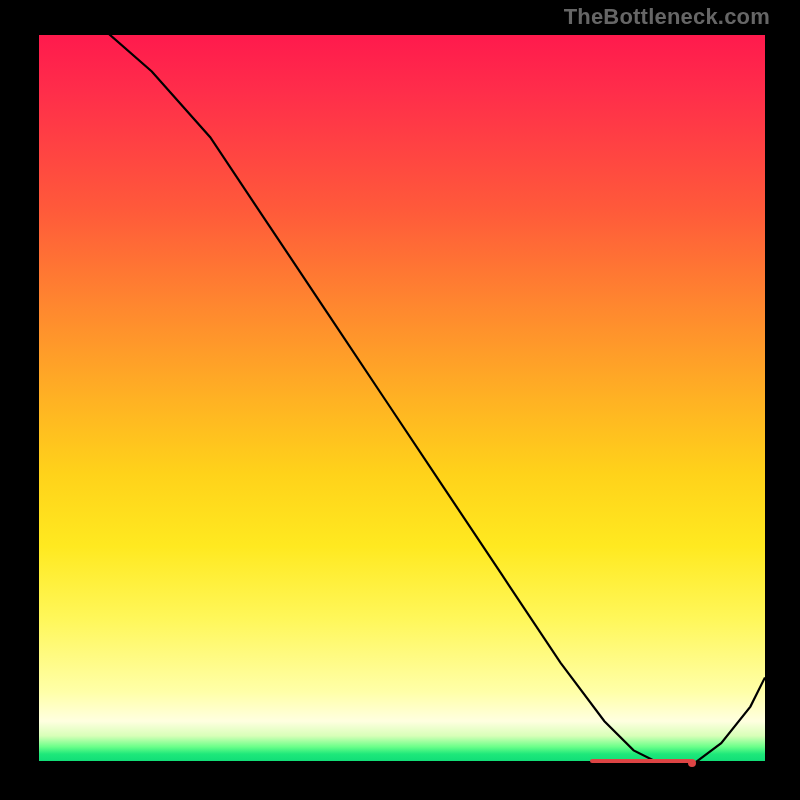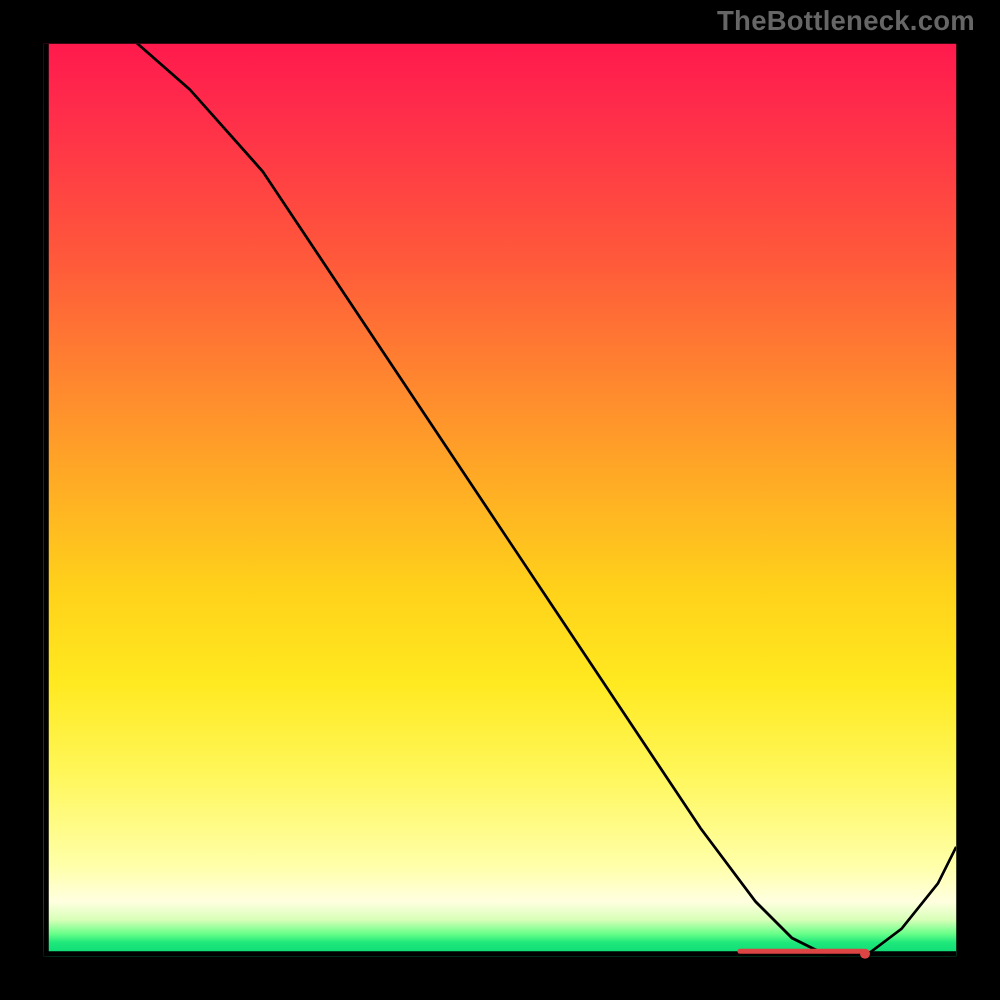--- a/index.html
+++ b/index.html
@@ -13,21 +13,21 @@
   }
   .frame {
     position: relative;
     width: 800px;
     height: 800px;
     background: #000;
   }
   .watermark {
     position: absolute;
     top: 4px;
-    right: 20px;
+    right: 30px;
     color: #666;
     font-size: 22px;
     font-weight: 600;
     letter-spacing: 0.2px;
   }
   .plot-outer {
     position: absolute;
     left: 35px;
     top: 35px;
     width: 730px;

